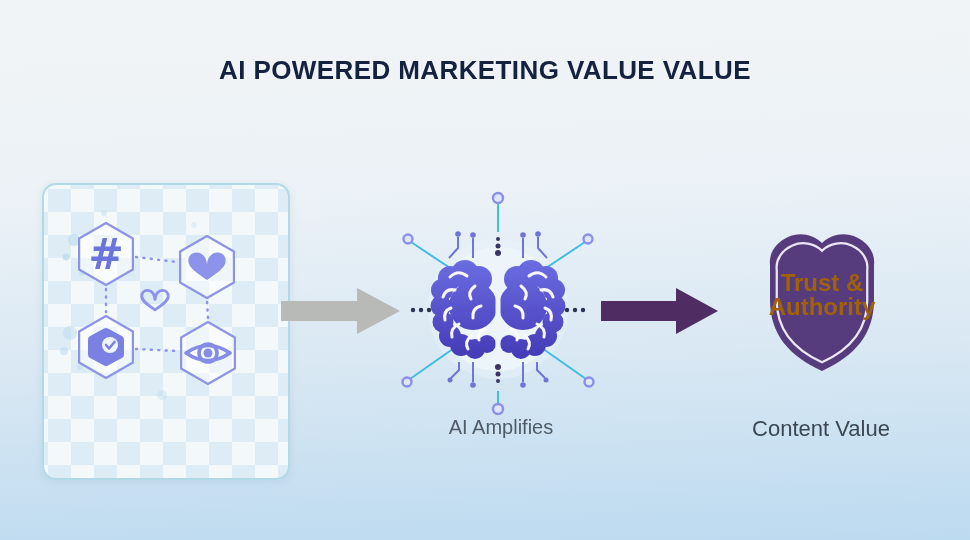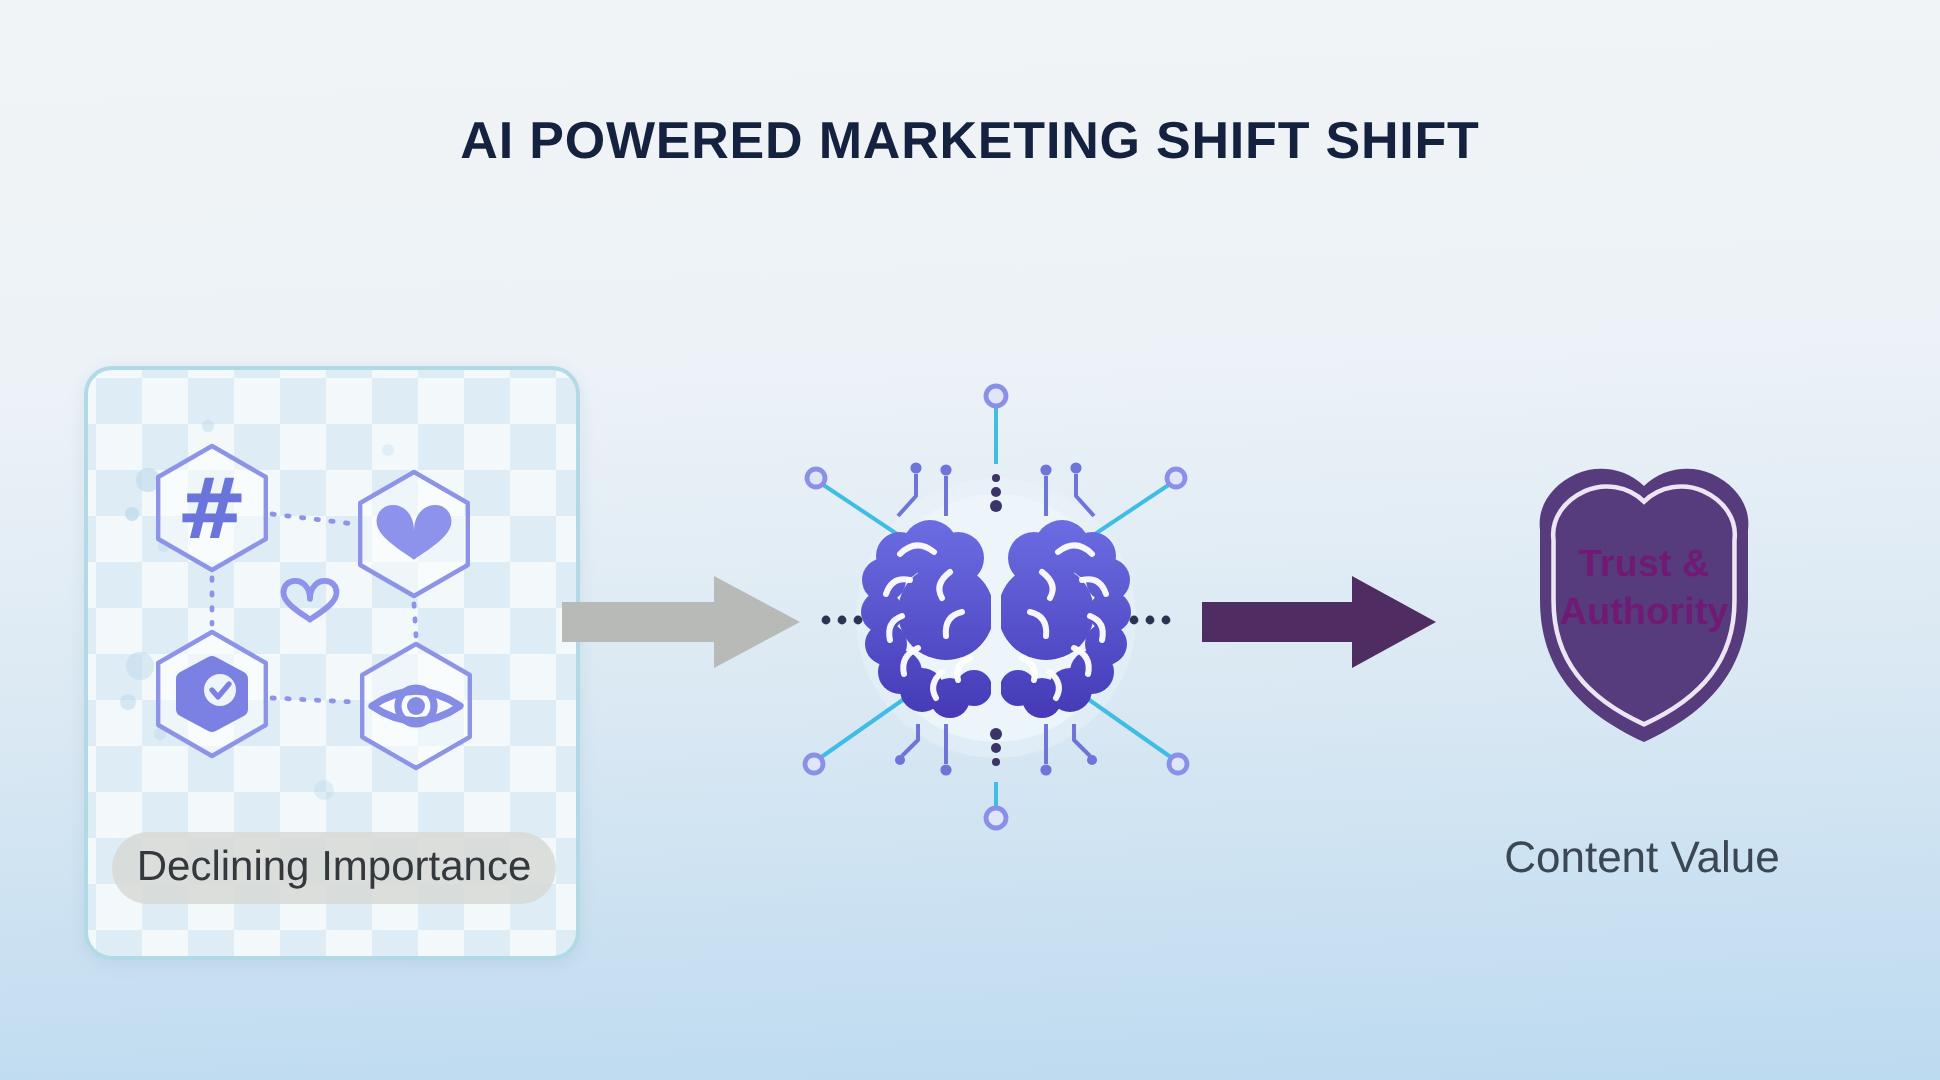--- a/index.html
+++ b/index.html
@@ -36,27 +36,27 @@
   }
   .right-caption{
     left:721px;top:416px;width:200px;text-align:center;
     font-size:22px;color:#3b4752;
   }
   
   .shield-wrap{left:757px;top:228px;width:130px;height:150px;}
   .shield-text{
     left:0;top:0;width:130px;height:140px;display:flex;flex-direction:column;
     align-items:center;justify-content:center;gap:1px;transform:translateY(-4px);
-    color:#701a75;font-weight:bold;font-size:19px;line-height:23px;text-align:center;
+    color:#a16207;font-weight:bold;font-size:24px;line-height:23px;text-align:center;
   }
 </style>
 </head>
 <body>
 
-<div class="abs title">AI POWERED MARKETING SHIFT SHIFT</div>
+<div class="abs title">AI POWERED MARKETING VALUE VALUE</div>
 
 <div class="abs card">
   <svg class="abs cluster-svg" width="248" height="230" viewBox="0 0 248 230">
 
     <g fill="#bfdcec">
       <circle cx="30" cy="55" r="6" opacity=".7"></circle>
         <circle cx="22" cy="72" r="3.5" opacity=".8"></circle>
       <circle cx="38" cy="88" r="3" opacity=".5"></circle>
         <circle cx="26" cy="148" r="7" opacity=".55"></circle>
       <circle cx="20" cy="166" r="4" opacity=".6"></circle>
@@ -91,23 +91,20 @@
       <circle cx="4" cy="-2" r="8" fill="#eef5fa"></circle>
       <polyline points="0,-2 3,1.5 8.5,-5" fill="none" stroke="#7a81e2" stroke-width="2.6" stroke-linecap="round" stroke-linejoin="round"></polyline>
     </g>
 
     <g transform="translate(164,168)" stroke="#858ce5" stroke-width="3.6" fill="none" stroke-linejoin="round">
       <path d="M-22,0 Q0,-15 22,0 Q0,15 -22,0 Z" fill="rgba(255,255,255,0.55)"></path>
       <circle r="9"></circle>
       <circle r="4.5" fill="#858ce5" stroke="none"></circle>
     </g>
   </svg>
-  <div class="abs pill">
-    <span>Declining Importance</span>
-  </div>
 </div>
 
 <svg class="abs" style="left:281px;top:287px" width="120" height="48">
   <polygon points="0,14 76,14 76,1 119,24 76,47 76,34 0,34" fill="#b7bab7"></polygon>
 </svg>
 
 <svg class="abs" style="left:397px;top:186px" width="202" height="236" viewBox="0 0 202 236">
   <defs>
     <linearGradient id="brainGrad" gradientUnits="userSpaceOnUse" x1="0" y1="74" x2="0" y2="176">
       <stop offset="0" stop-color="#6c6de2"></stop>
@@ -220,20 +217,21 @@
       <path d="M148,122 q8,3 6,12"></path>
     <path d="M140,138 q9,4 7,13"></path>
       <path d="M128,150 q7,6 3,13"></path>
       <path d="M124,100 q8,6 4,13"></path>
     <path d="M118,120 q9,2 8,12"></path>
       <path d="M114,143 q8,3 6,11"></path>
   </g>
 </svg>
 
 <div class="abs mid-caption">
+  <div>AI Amplifies</div>
 </div>
 
 <svg class="abs" style="left:601px;top:287px" width="118" height="48">
   <polygon points="0,14 75,14 75,1 117,24 75,47 75,34 0,34" fill="#4f2d62"></polygon>
 </svg>
 
 <div class="abs shield-wrap">
   <svg width="130" height="150" viewBox="0 0 130 150">
     <path fill="#573c7d" d="M65 15 C56 6, 42 4, 31 9 C19 14.5, 11.5 25, 13 37 L13 72 C13 106, 32 128, 65 143 C98 128, 117 106, 117 72 L117 37 C118.5 25, 111 14.5, 99 9 C88 4, 74 6, 65 15 Z"></path>
     <path fill="none" stroke="#ece5f4" stroke-width="2.6" transform="translate(65,75) scale(0.87) translate(-65,-75)" d="M65 15 C56 6, 42 4, 31 9 C19 14.5, 11.5 25, 13 37 L13 72 C13 106, 32 128, 65 143 C98 128, 117 106, 117 72 L117 37 C118.5 25, 111 14.5, 99 9 C88 4, 74 6, 65 15 Z"></path>

